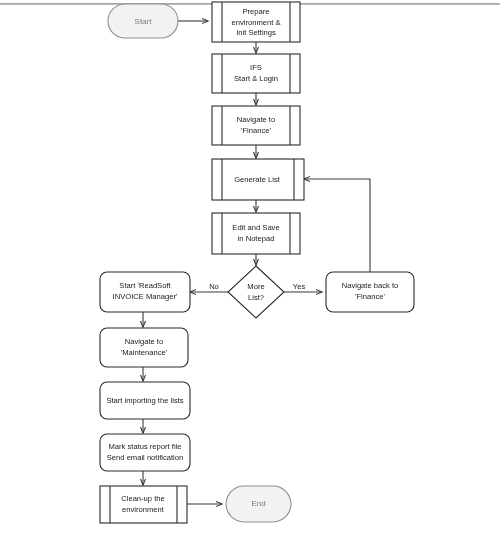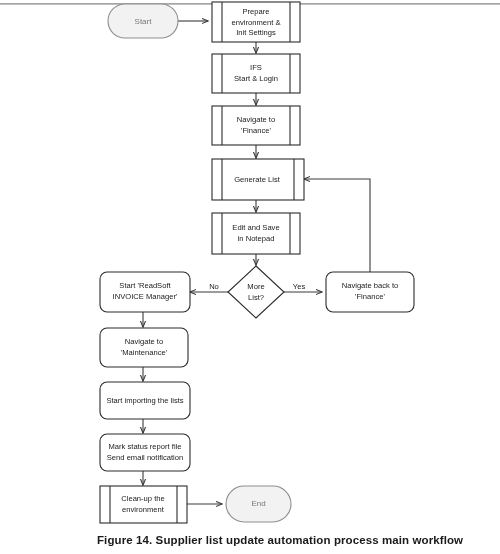--- a/index.html
+++ b/index.html
@@ -166,15 +166,14 @@
       <text class="nodetext" x="143" y="499">Clean-up the</text>
       <text class="nodetext" x="143" y="510">environment</text>
     </g>
 
     <g>
       <rect class="shp-term" x="226" y="486" width="65" height="36" rx="18" ry="18"></rect>
       <text class="termtext" x="258.5" y="504">End</text>
     </g>
   </svg>
 
-  <div class="caption">Figure 14. Supplier list update automation process main workflow</div>
 
 </div>
 
 </body></html>

